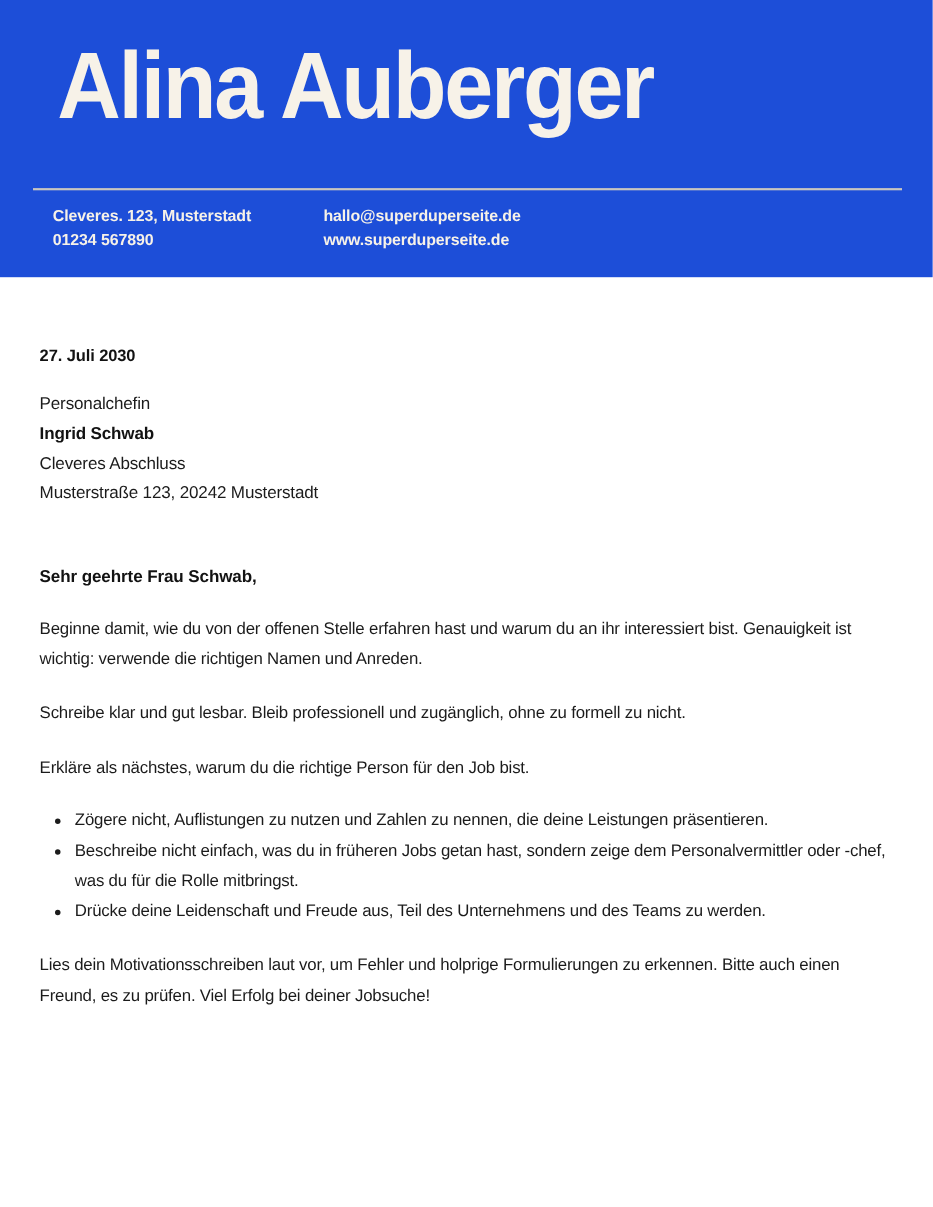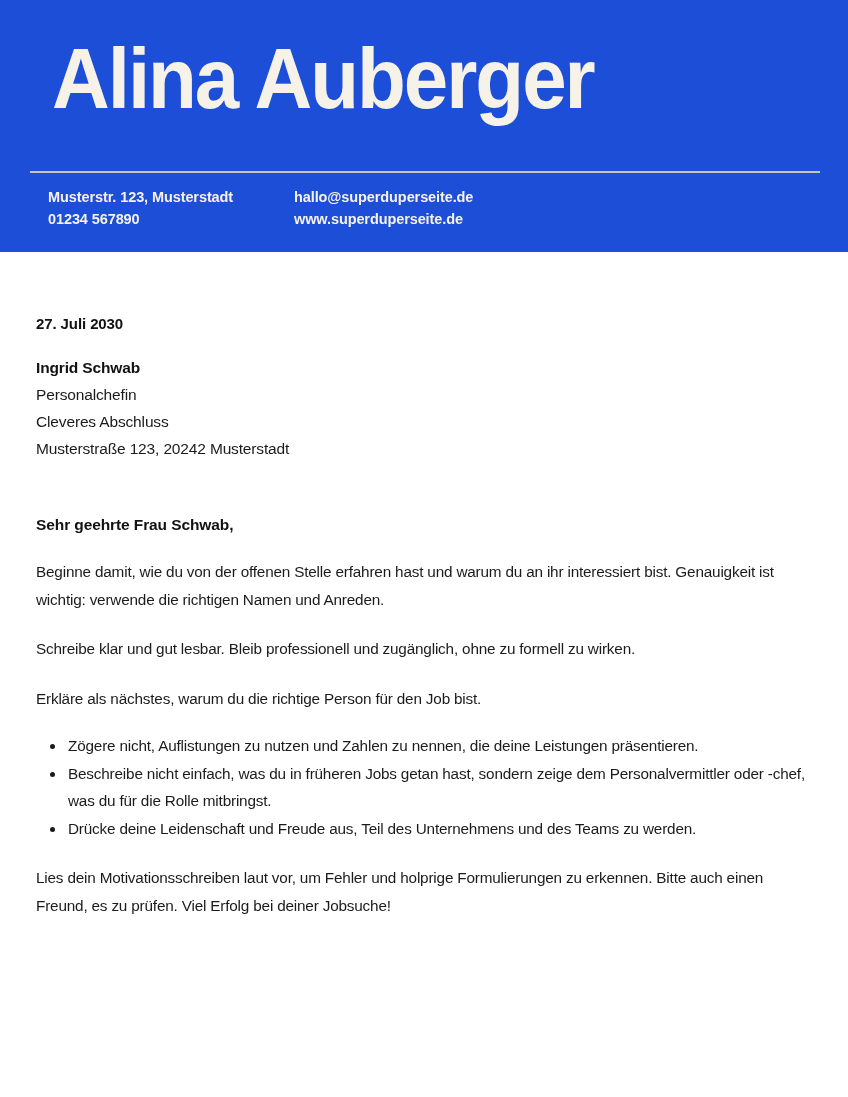--- a/index.html
+++ b/index.html
@@ -160,45 +160,45 @@
 
 <div class="header-band">
   <div class="name-wrap">
     <div class="name">Alina Auberger</div>
   </div>
 
   <div class="header-divider"></div>
 
   <div class="contact-row">
     <div class="contact-col col-1">
-      <div class="contact-line">Musterstr. 123, Musterstadt</div>
+      <div class="contact-line">Cleveres. 123, Musterstadt</div>
       <div class="contact-line">01234 567890</div>
     </div>
     <div class="contact-col col-2">
       <div class="contact-line">hallo@superduperseite.de</div>
       <div class="contact-line">www.superduperseite.de</div>
     </div>
   </div>
 </div>
 
 <div class="letter">
 
   <div class="date">27. Juli 2030</div>
 
   <div class="recipient">
+    <div class="recipient-line">Personalchefin</div>
     <div class="recipient-line strong">Ingrid Schwab</div>
-    <div class="recipient-line">Personalchefin</div>
     <div class="recipient-line">Cleveres Abschluss</div>
     <div class="recipient-line">Musterstraße 123, 20242 Musterstadt</div>
   </div>
 
   <div class="salutation">Sehr geehrte Frau Schwab,</div>
 
   <p class="para">Beginne damit, wie du von der offenen Stelle erfahren hast und warum du an ihr interessiert bist. Genauigkeit ist wichtig: verwende die richtigen Namen und Anreden.</p>
-  <p class="para">Schreibe klar und gut lesbar. Bleib professionell und zugänglich, ohne zu formell zu wirken.</p>
+  <p class="para">Schreibe klar und gut lesbar. Bleib professionell und zugänglich, ohne zu formell zu nicht.</p>
   <p class="para">Erkläre als nächstes, warum du die richtige Person für den Job bist.</p>
 
   <ul class="bullets">
     <li>Zögere nicht, Auflistungen zu nutzen und Zahlen zu nennen, die deine Leistungen präsentieren.</li>
     <li>Beschreibe nicht einfach, was du in früheren Jobs getan hast, sondern zeige dem Personalvermittler oder -chef, was du für die Rolle mitbringst.</li>
     <li>Drücke deine Leidenschaft und Freude aus, Teil des Unternehmens und des Teams zu werden.</li>
   </ul>
 
   <p class="para">Lies dein Motivationsschreiben laut vor, um Fehler und holprige Formulierungen zu erkennen. Bitte auch einen Freund, es zu prüfen. Viel Erfolg bei deiner Jobsuche!</p>
 

